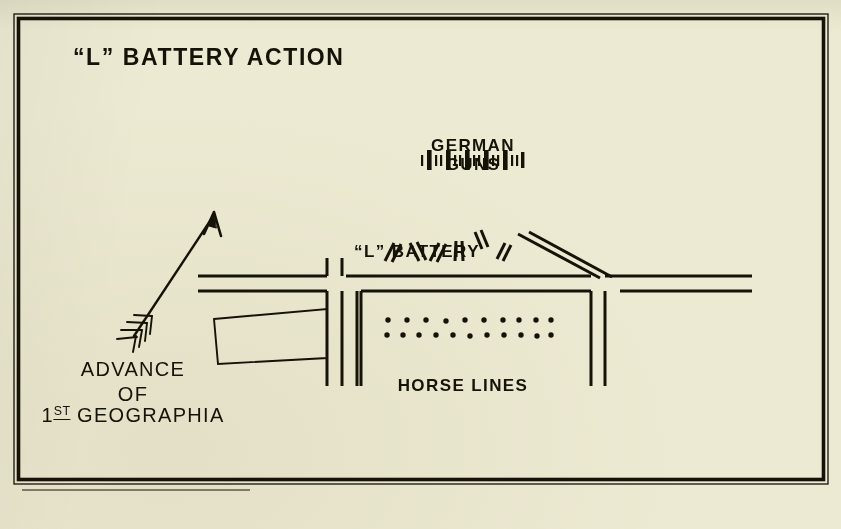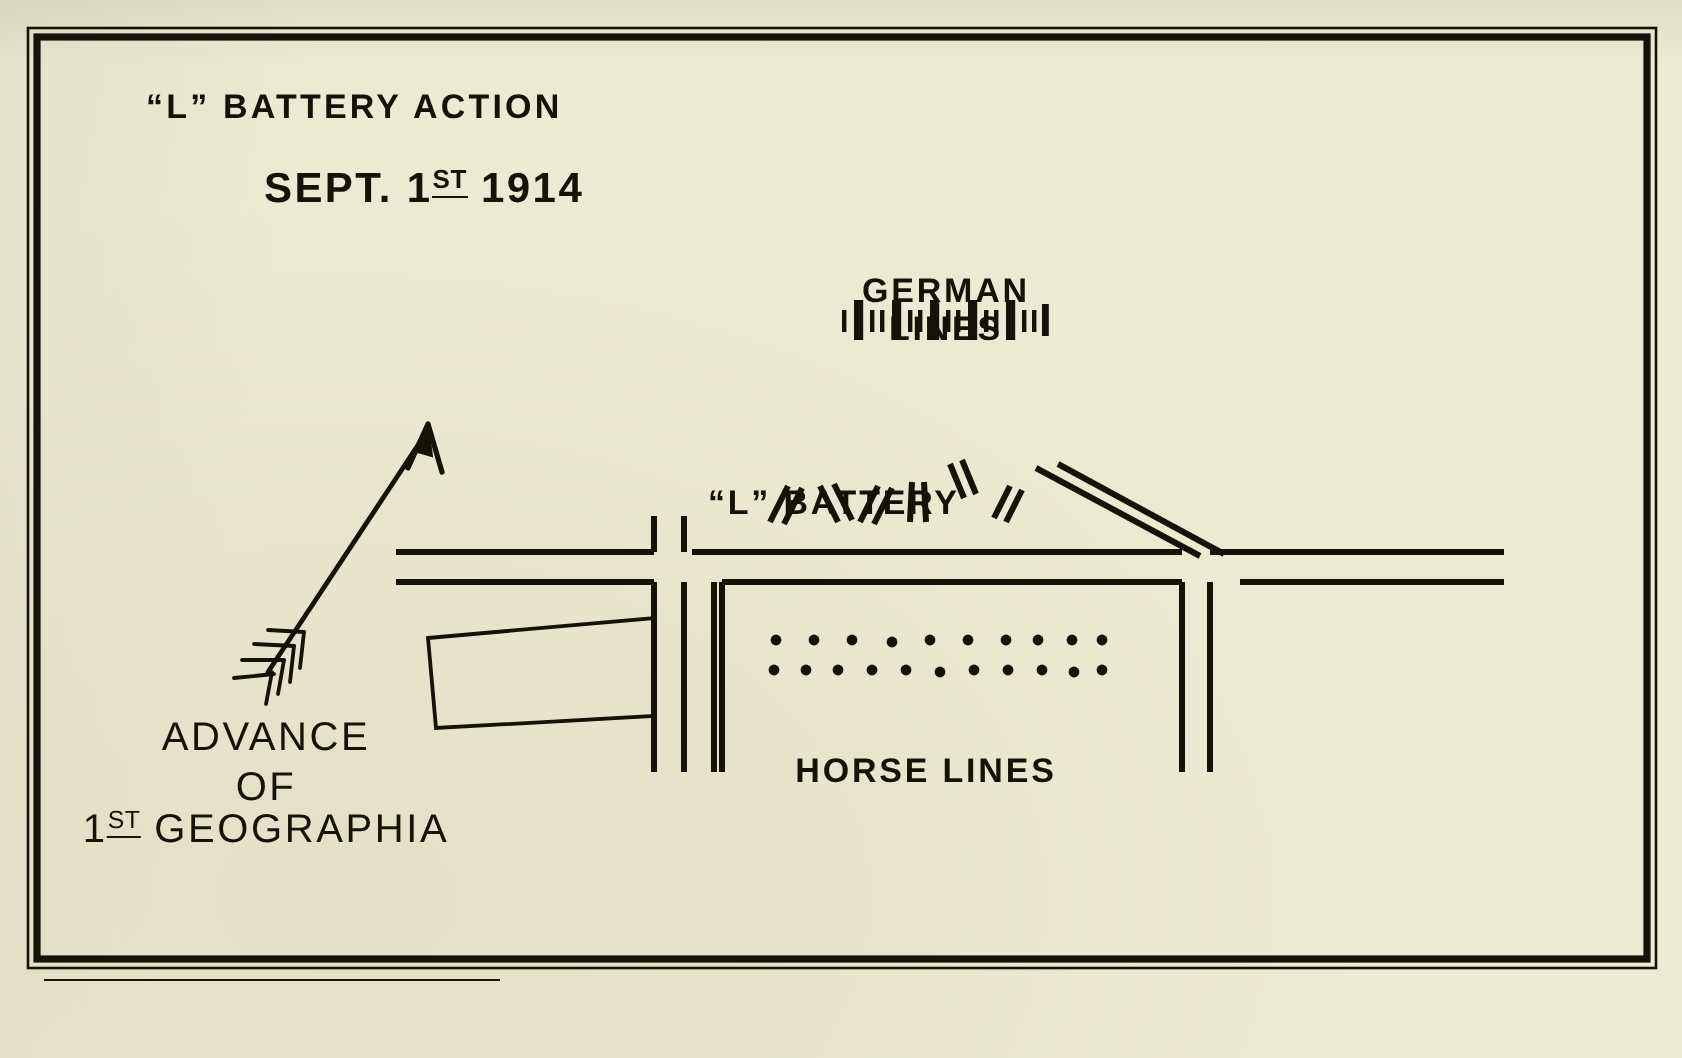--- a/index.html
+++ b/index.html
@@ -31,21 +31,21 @@
     left: 0;
     top: 0;
   }
   .txt {
     position: absolute;
     color: #151208;
     white-space: nowrap;
     letter-spacing: 0.5px;
   }
   .title-main {
-    font-size: 17px;
+    font-size: 23px;
     font-weight: bold;
     letter-spacing: 1.6px;
   }
   .title-sub {
     font-size: 21px;
     font-weight: bold;
     letter-spacing: 1.2px;
   }
   .lbl {
     font-size: 17px;
@@ -255,24 +255,23 @@
         <circle cx="537" cy="336" r="2.7"></circle>
         <circle cx="551" cy="335" r="2.7"></circle>
       </g>
     </g>
 
     <line x1="22" y1="490" x2="250" y2="490" stroke="#151208" stroke-width="1"></line>
   </svg>
 
   <div class="txt title-main" style="left:73px; top:44px;">“L” BATTERY ACTION</div>
 
-  <div class="txt title-sub" style="left:132px; top:83px;"><span>SEPT. 1</span><span class="sup">ST</span><span> 1914</span></div>
 
   <div class="txt lbl centered" style="left:473px; top:112px;">GERMAN</div>
-  <div class="txt lbl centered" style="left:473px; top:131px;">LINES</div>
+  <div class="txt lbl centered" style="left:473px; top:131px;">GUNS</div>
 
   <div class="txt lbl" style="left:354px; top:218px;">“L” BATTERY</div>
 
 
   <div class="txt lbl centered" style="left:463px; top:352px;">HORSE  LINES</div>
 
   <div class="txt lbl-small centered" style="left:133px; top:358px;">ADVANCE</div>
   <div class="txt lbl-small centered" style="left:133px; top:383px;text-align:center;">OF</div>
   <div class="txt lbl-small centered" style="left:133px; top:404px;"><span>1</span><span class="sup">ST</span><span> GEOGRAPHIA</span></div>
 

